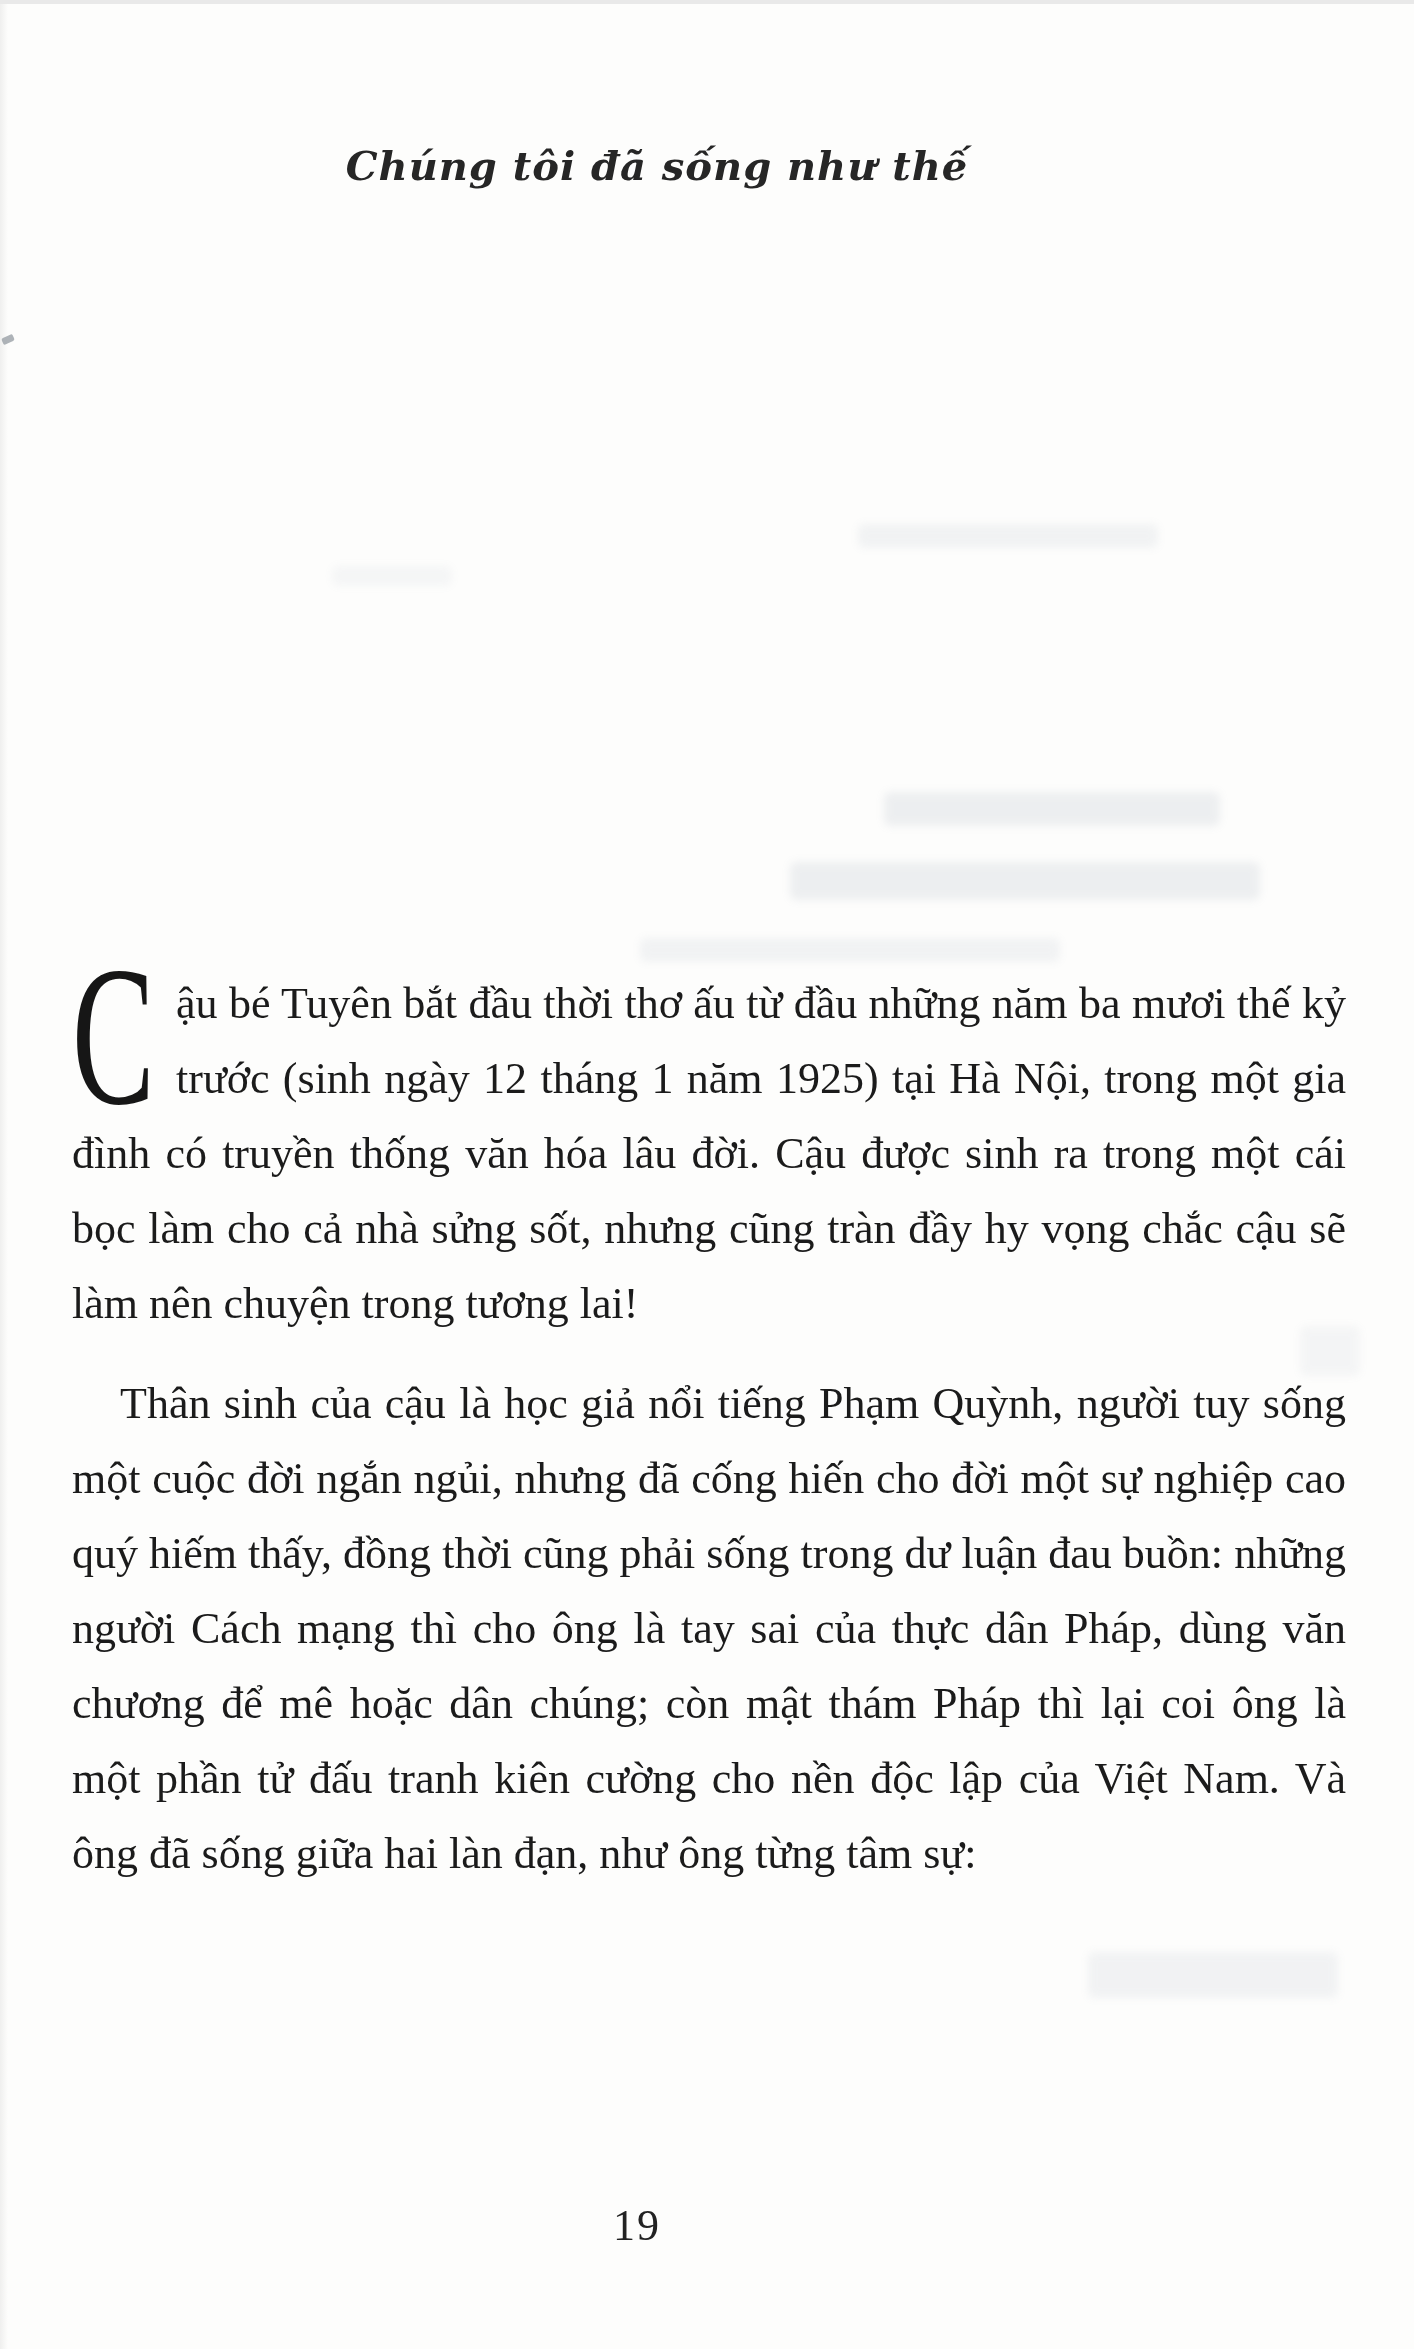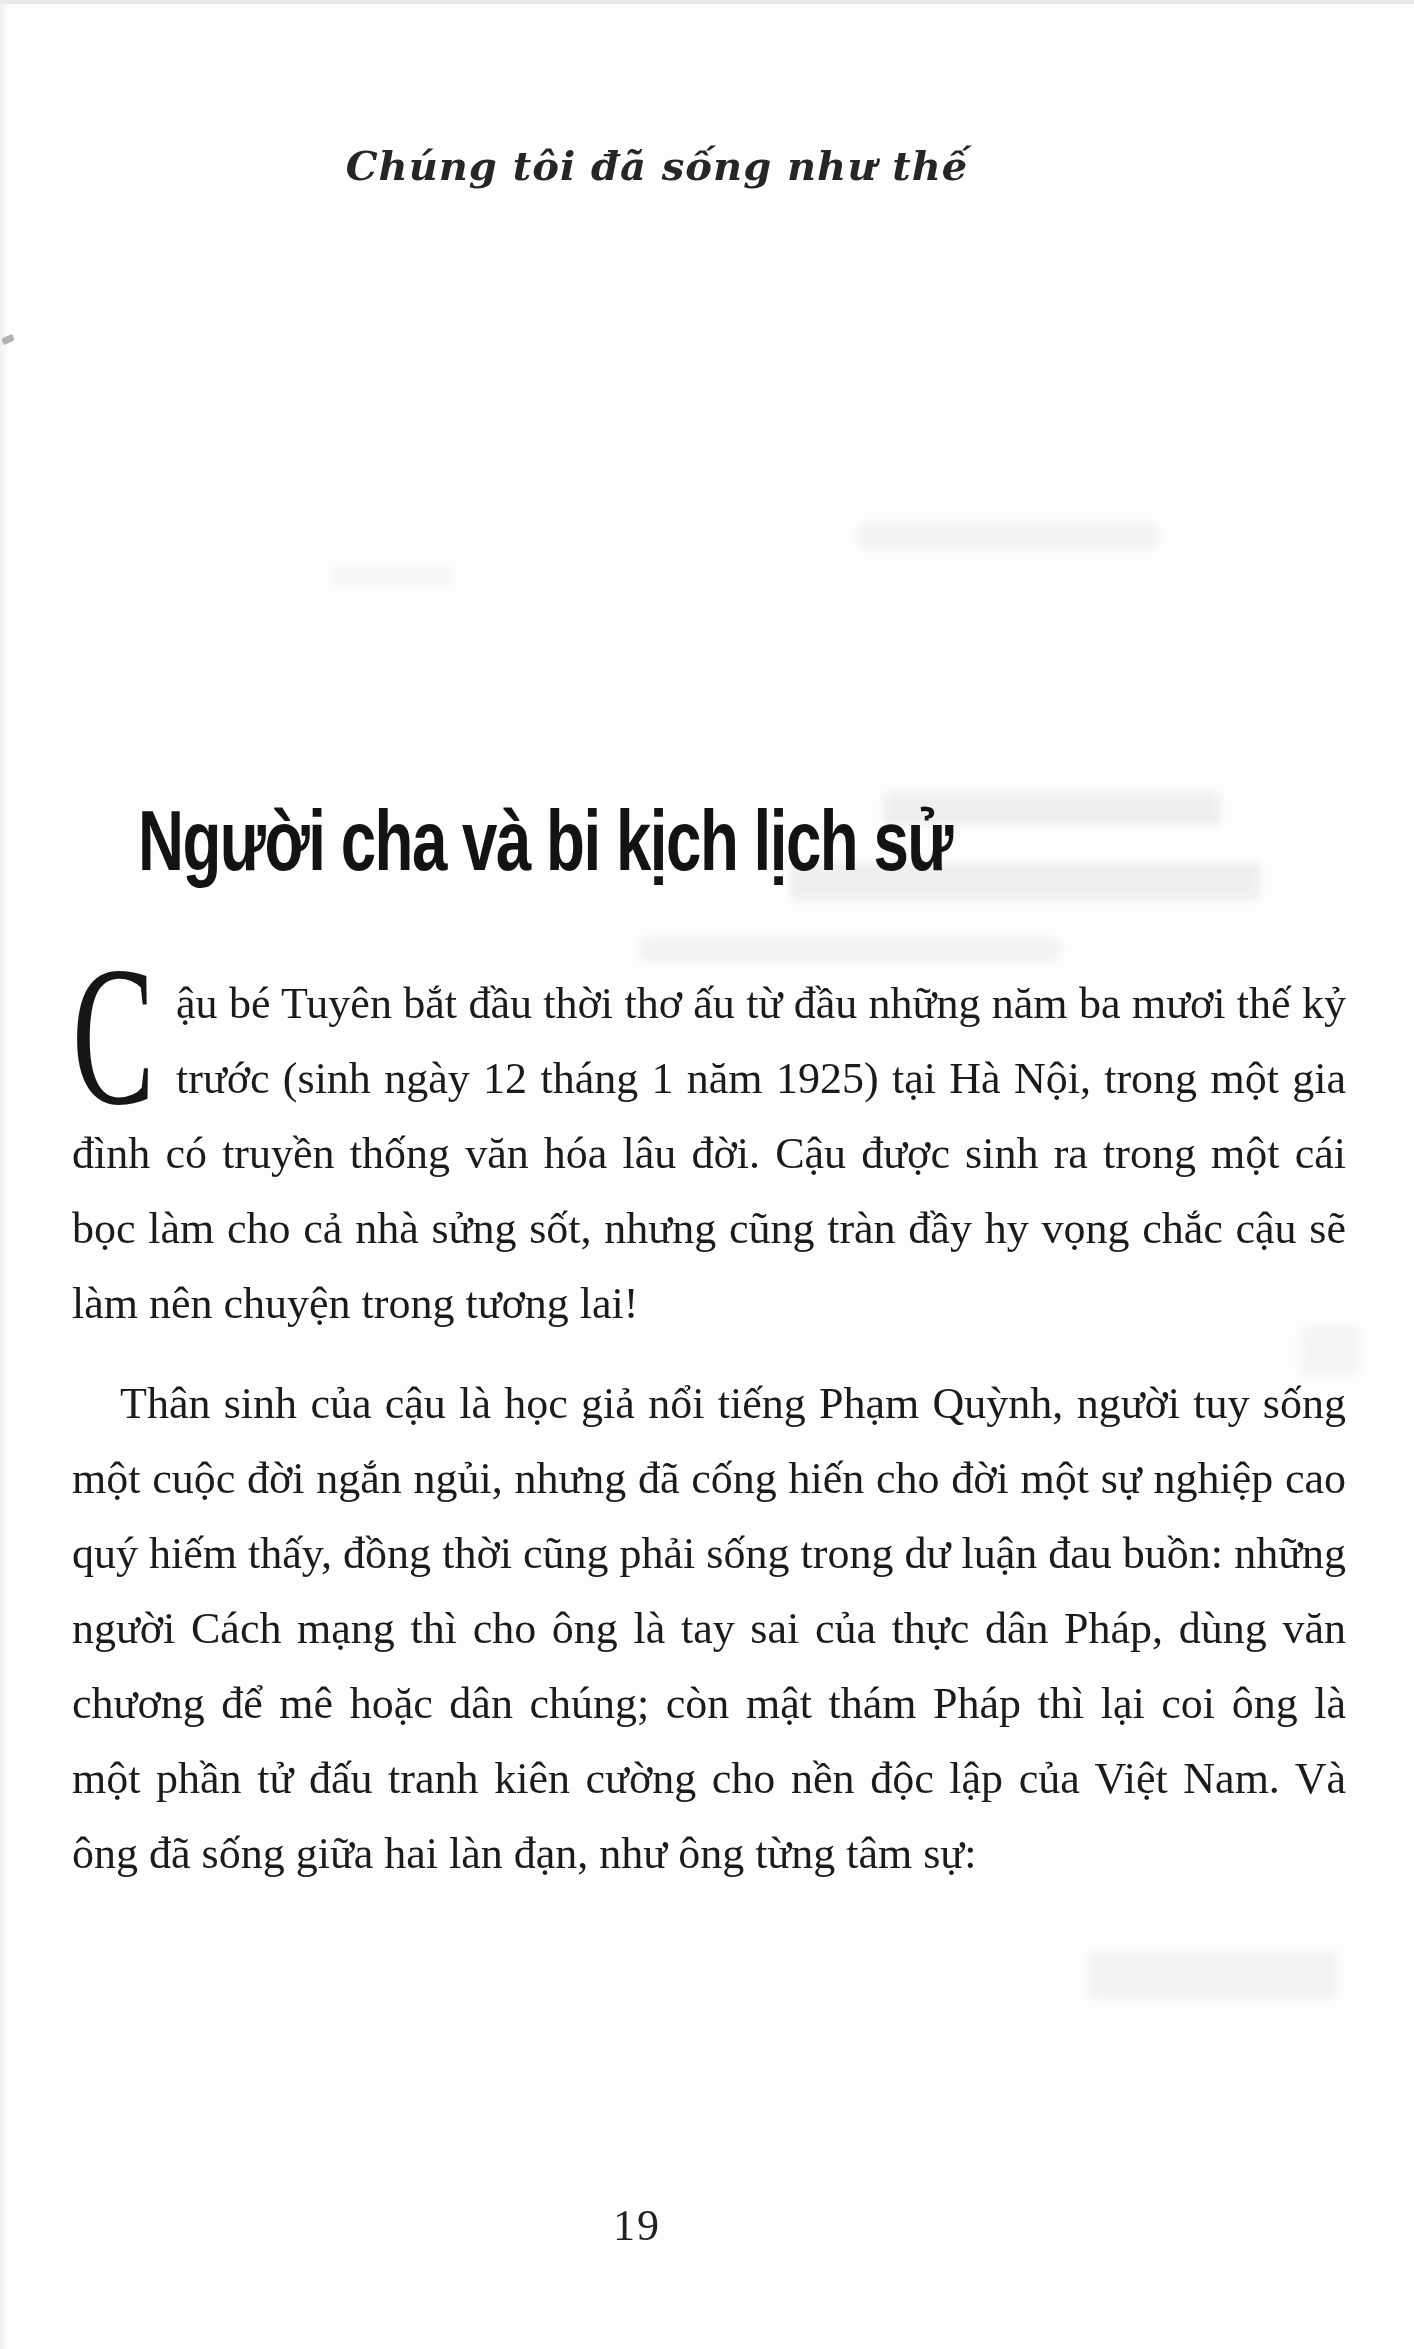--- a/index.html
+++ b/index.html
@@ -103,21 +103,20 @@
   <div class="speck"></div>
 
   <div class="ghost g1"></div>
   <div class="ghost g2"></div>
   <div class="ghost g3"></div>
   <div class="ghost g4"></div>
   <div class="ghost g5"></div>
   <div class="ghost g6"></div>
   <div class="ghost g7"></div>
 
-  <h1 class="chapter-title"><span class="squeeze">Người cha và bi kịch lịch sử</span></h1>
 
   <div class="body-block">
     <p class="para1"><span class="dropcap">C</span><span>ậu bé Tuyên bắt đầu thời thơ ấu từ đầu những năm ba mươi thế kỷ trước (sinh ngày 12 tháng 1 năm 1925) tại Hà Nội, trong một gia đình có truyền thống văn hóa lâu đời. Cậu được sinh ra trong một cái bọc làm cho cả nhà sửng sốt, nhưng cũng tràn đầy hy vọng chắc cậu sẽ làm nên chuyện trong tương lai!</span></p>
     <p class="para2"><span>Thân sinh của cậu là học giả nổi tiếng Phạm Quỳnh, người tuy sống một cuộc đời ngắn ngủi, nhưng đã cống hiến cho đời một sự nghiệp cao quý hiếm thấy, đồng thời cũng phải sống trong dư luận đau buồn: những người Cách mạng thì cho ông là tay sai của thực dân Pháp, dùng văn chương để mê hoặc dân chúng; còn mật thám Pháp thì lại coi ông là một phần tử đấu tranh kiên cường cho nền độc lập của Việt Nam. Và ông đã sống giữa hai làn đạn, như ông từng tâm sự:</span></p>
   </div>
 
   <div class="page-number">19</div>
 
 </div>
 

